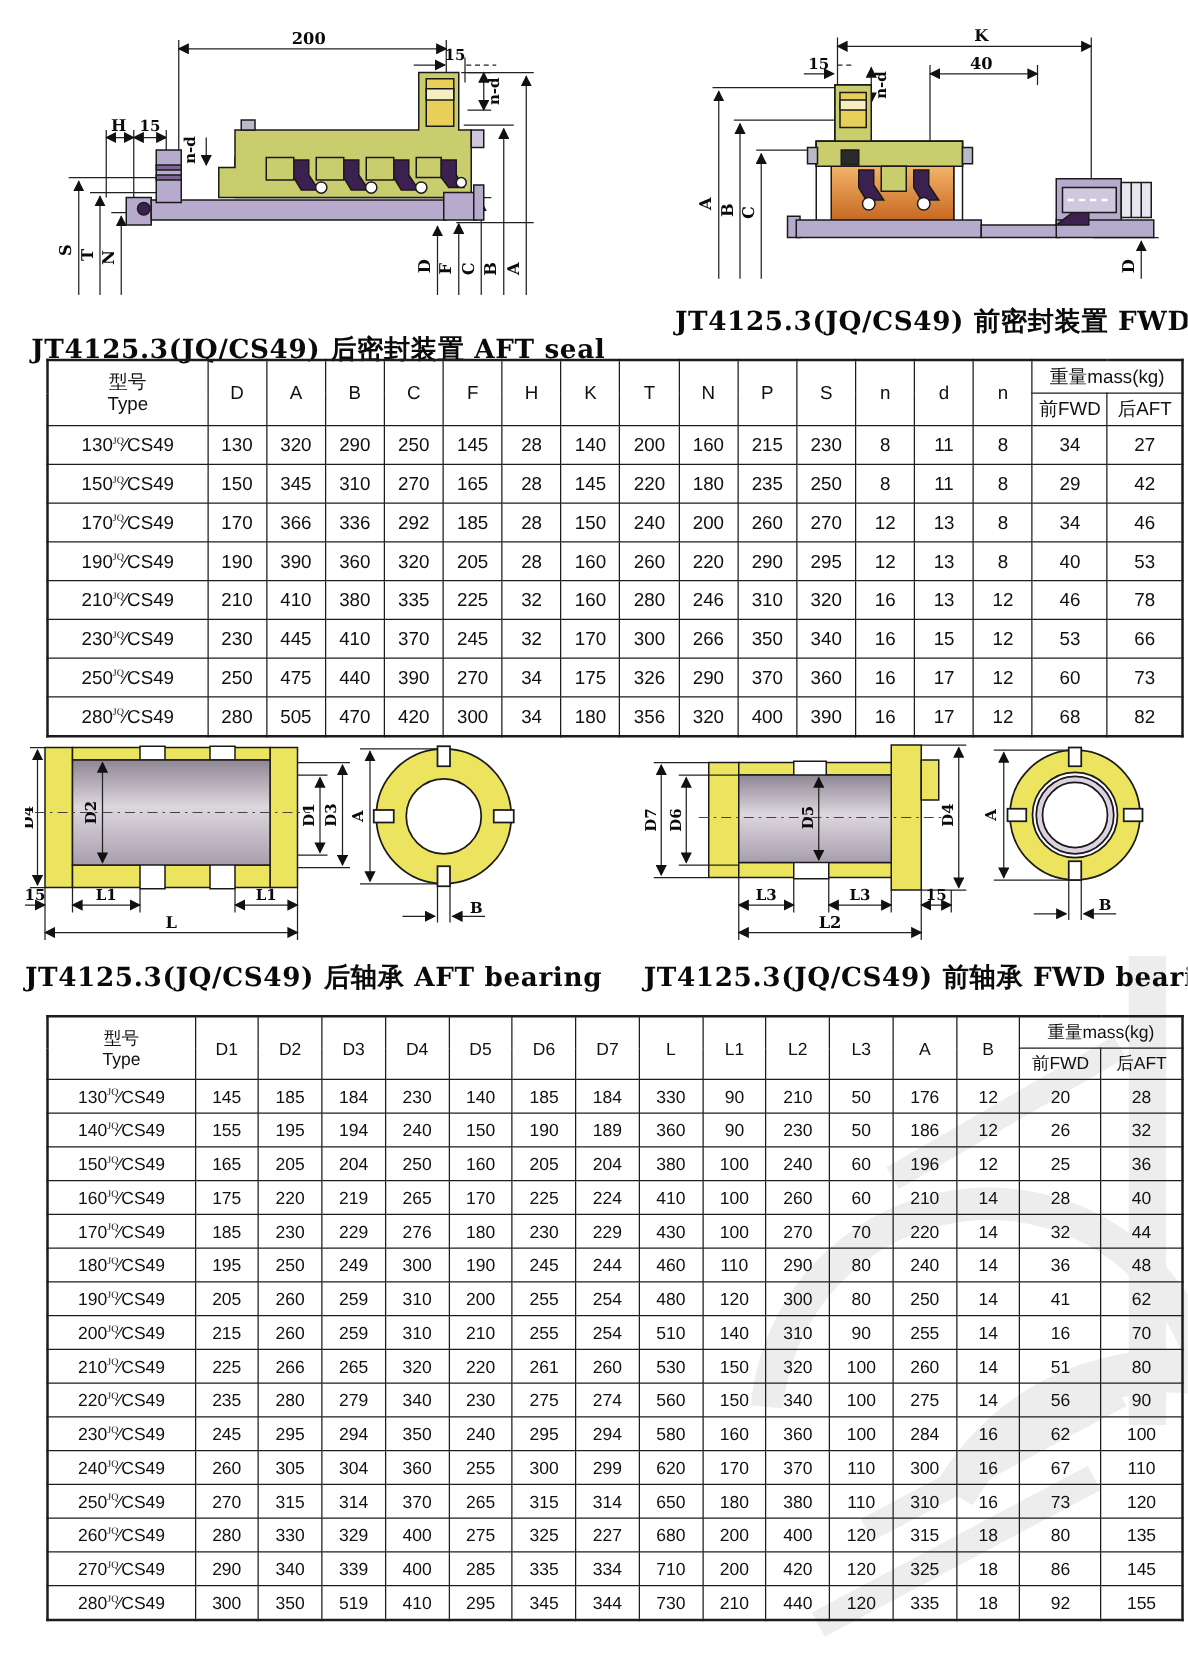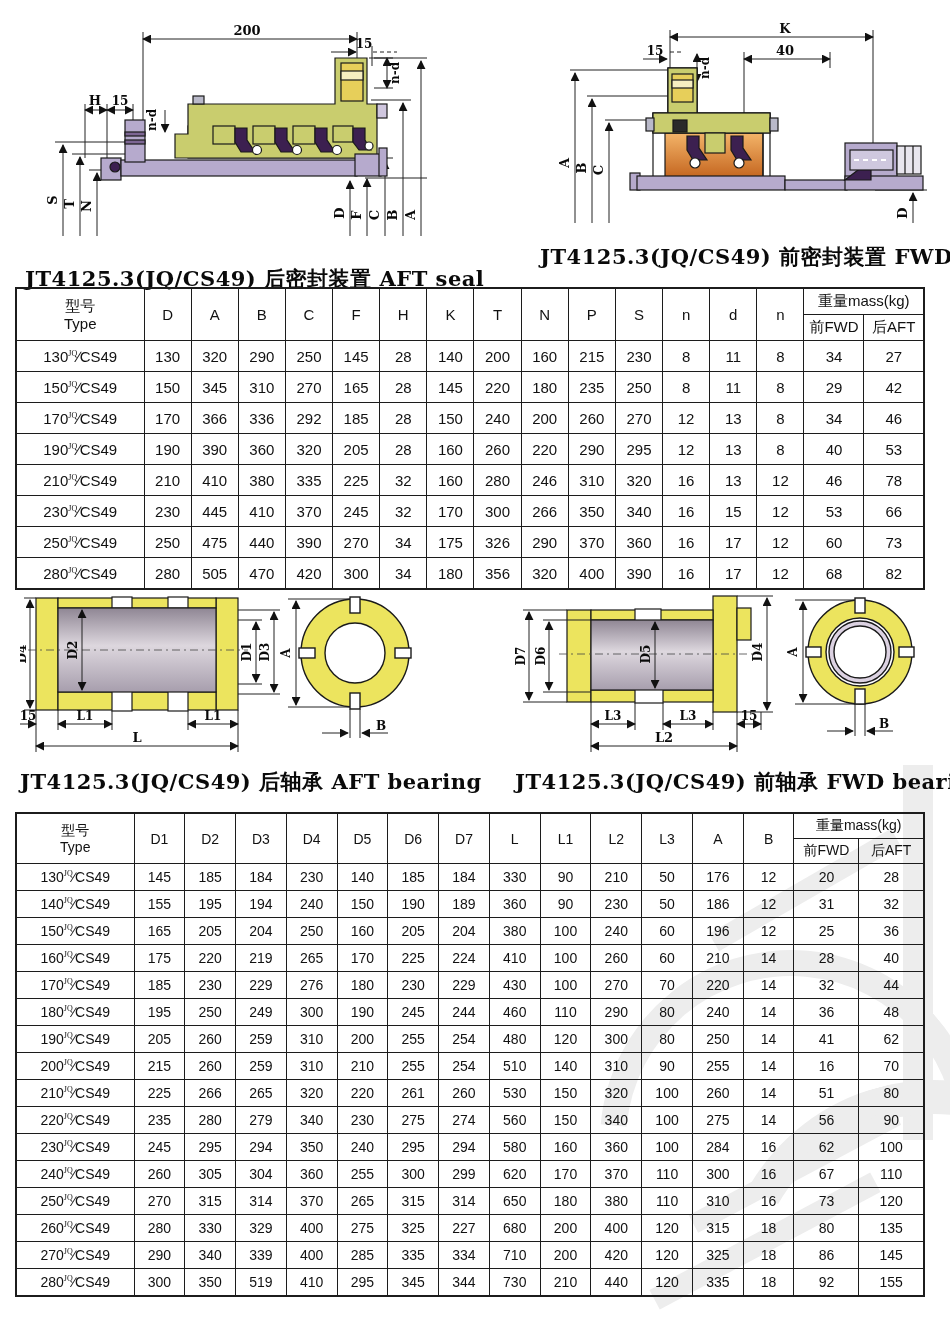--- a/index.html
+++ b/index.html
@@ -9,21 +9,21 @@
   
   .wm{position:absolute;z-index:0;}
   .wm-ring{border-radius:50%;border:26px solid #ededed;
            border-bottom-color:transparent;border-left-color:transparent;}
   .wm-bar{background:#ededed;}
   
   .caption{position:absolute;font-family:"DejaVu Serif","Liberation Serif",serif;
            font-weight:bold;font-size:21px;letter-spacing:.5px;text-align:center;
            white-space:nowrap;color:#0a0a0a;}
   
-  table.spec{position:absolute;left:15px;width:908px;border-collapse:collapse;
+  table.spec{position:absolute;left:37px;width:908px;border-collapse:collapse;
              table-layout:fixed;background:transparent;z-index:1;}
   table.spec th,table.spec td{border:1px solid #1c1c1c;text-align:center;
              vertical-align:middle;padding:0;font-weight:normal;}
   table.spec{border:2px solid #1c1c1c;}
   #seal-table td{height:30px;font-size:15px;}
   #seal-table th{height:25px;font-size:15px;}
   #bearing-table td{height:26px;font-size:14px;}
   #bearing-table th{height:24px;font-size:14px;}
   .type-th div{line-height:1.15;}
   td.model-cell{font-size:15px;}
@@ -668,21 +668,21 @@
         <td>240</td>
         <td>150</td>
         <td>190</td>
         <td>189</td>
         <td>360</td>
         <td>90</td>
         <td>230</td>
         <td>50</td>
         <td>186</td>
         <td>12</td>
-        <td>31</td>
+        <td>26</td>
         <td>32</td>
       </tr>
       <tr>
         <td class="model-cell"><span>150</span><sup>JQ</sup><span>∕CS49</span></td>
         <td>165</td>
         <td>205</td>
         <td>204</td>
         <td>250</td>
         <td>160</td>
         <td>205</td>

